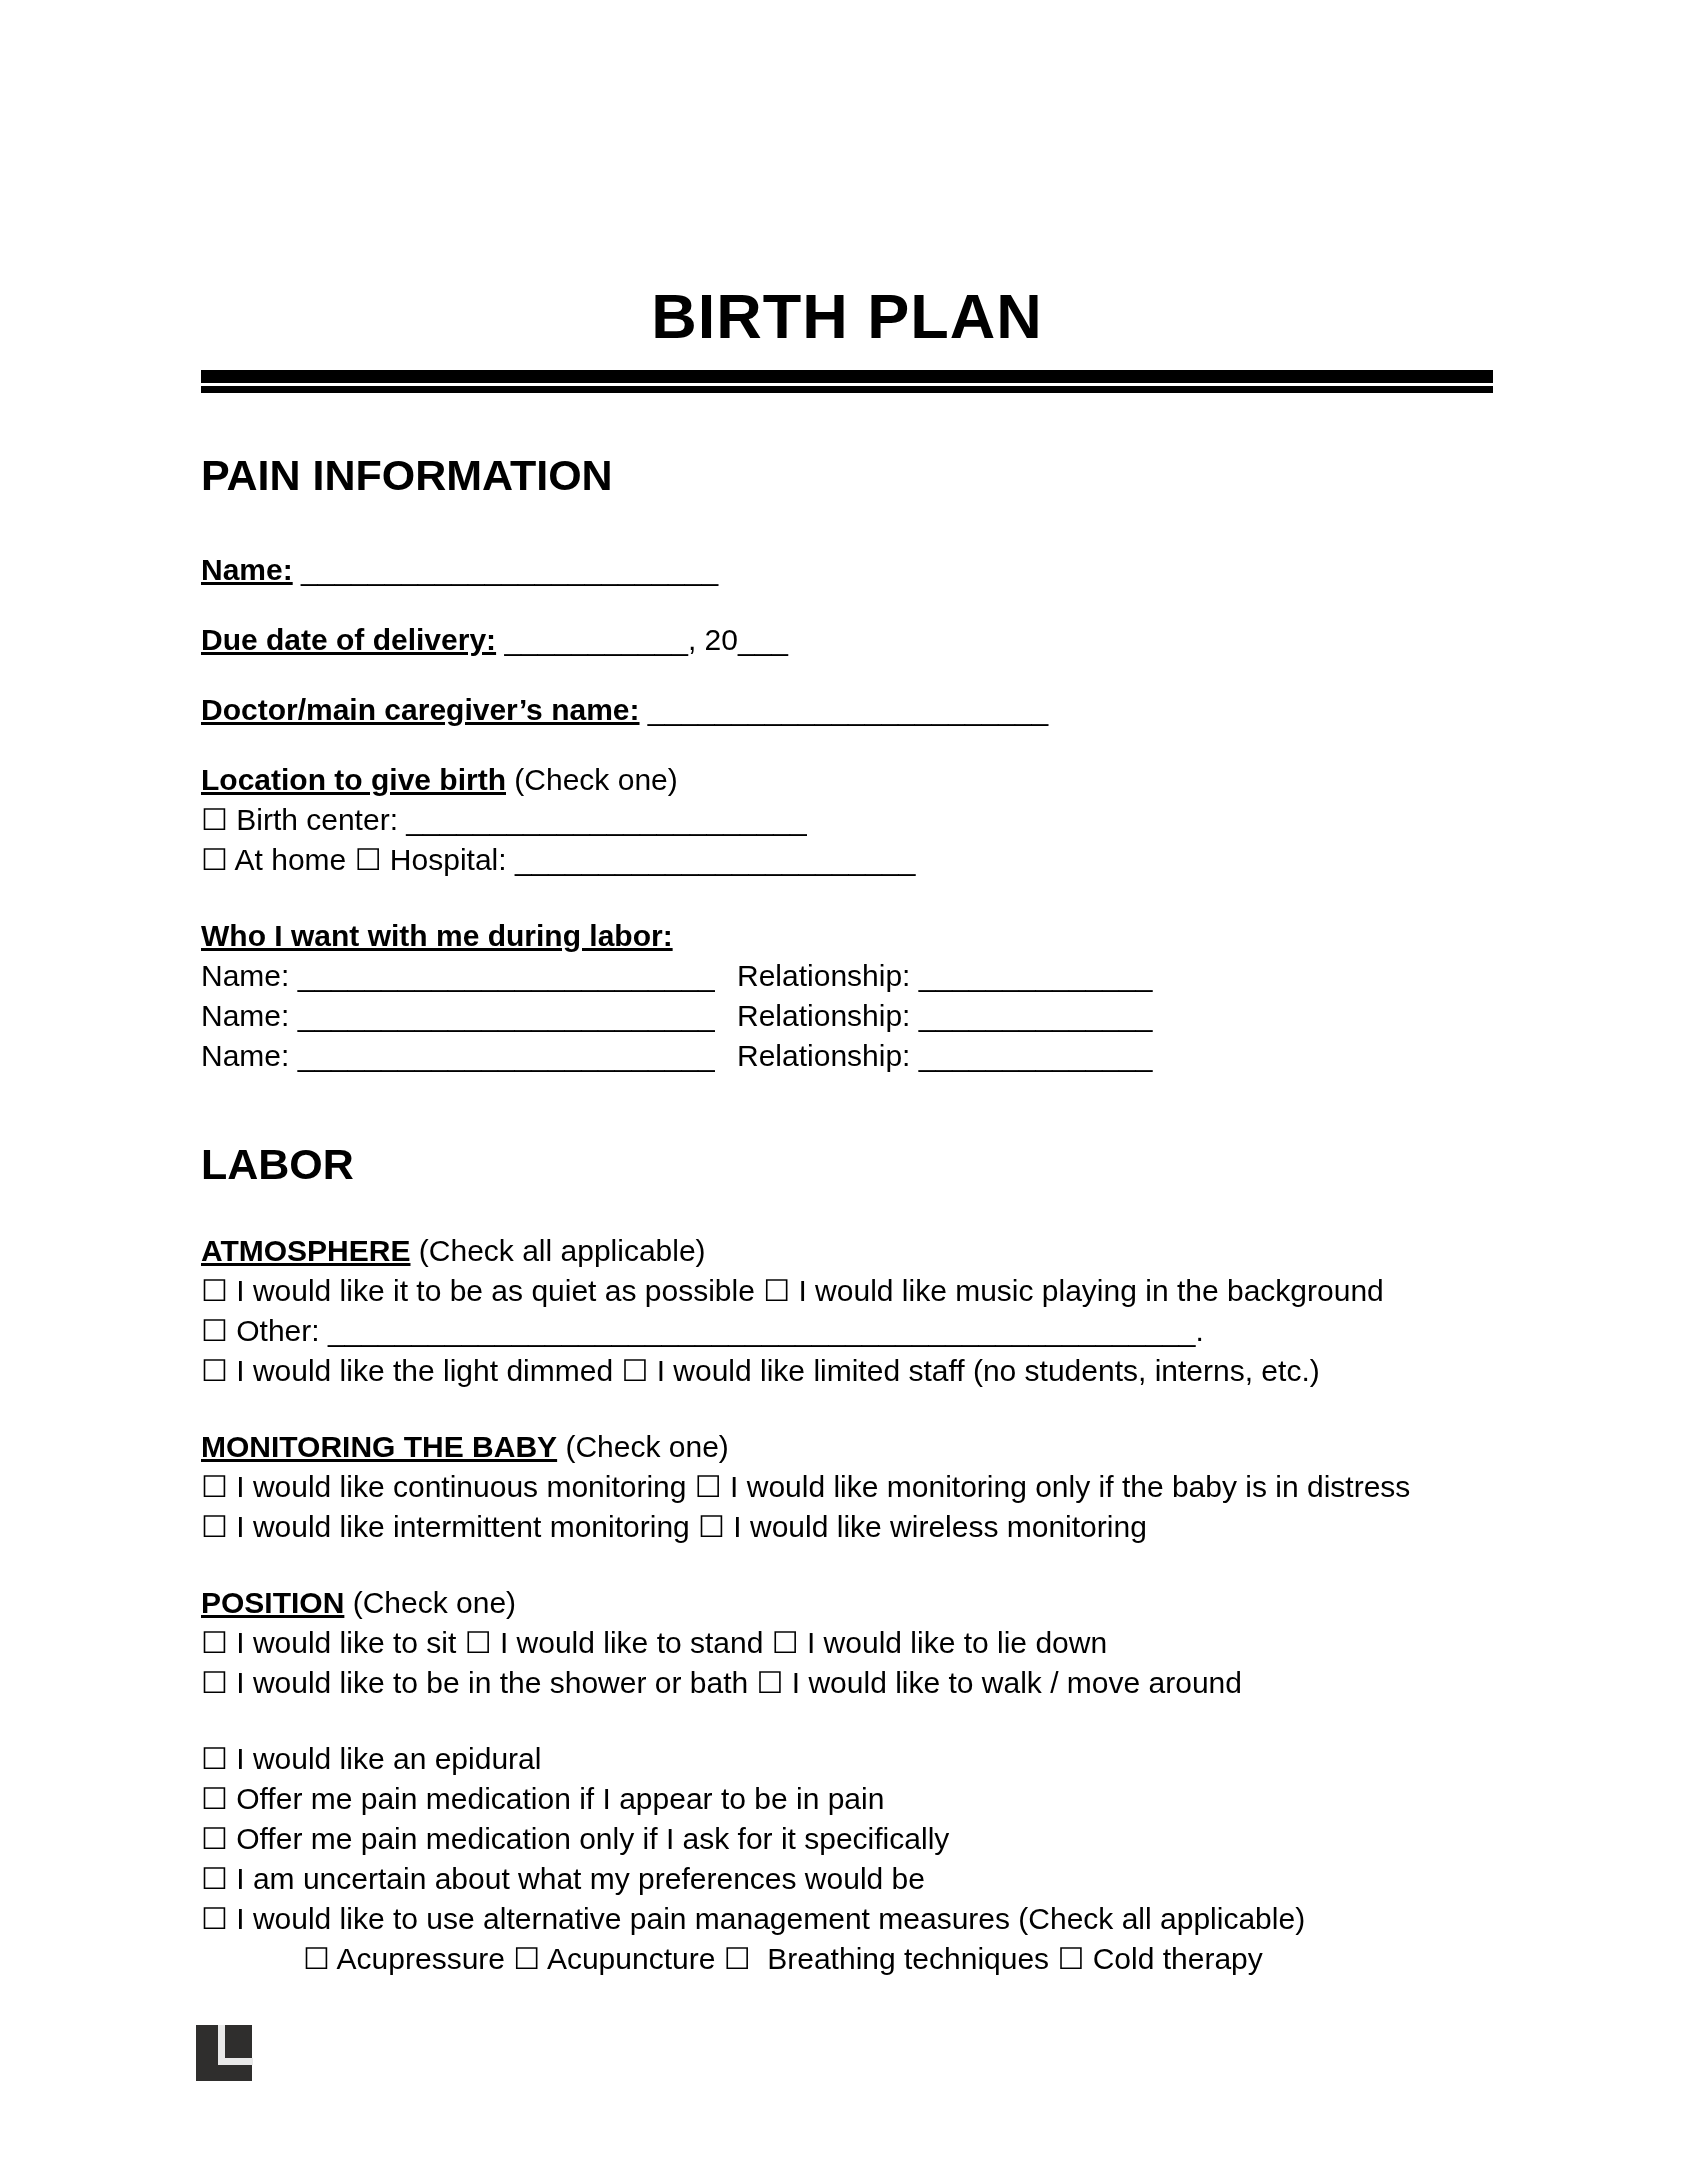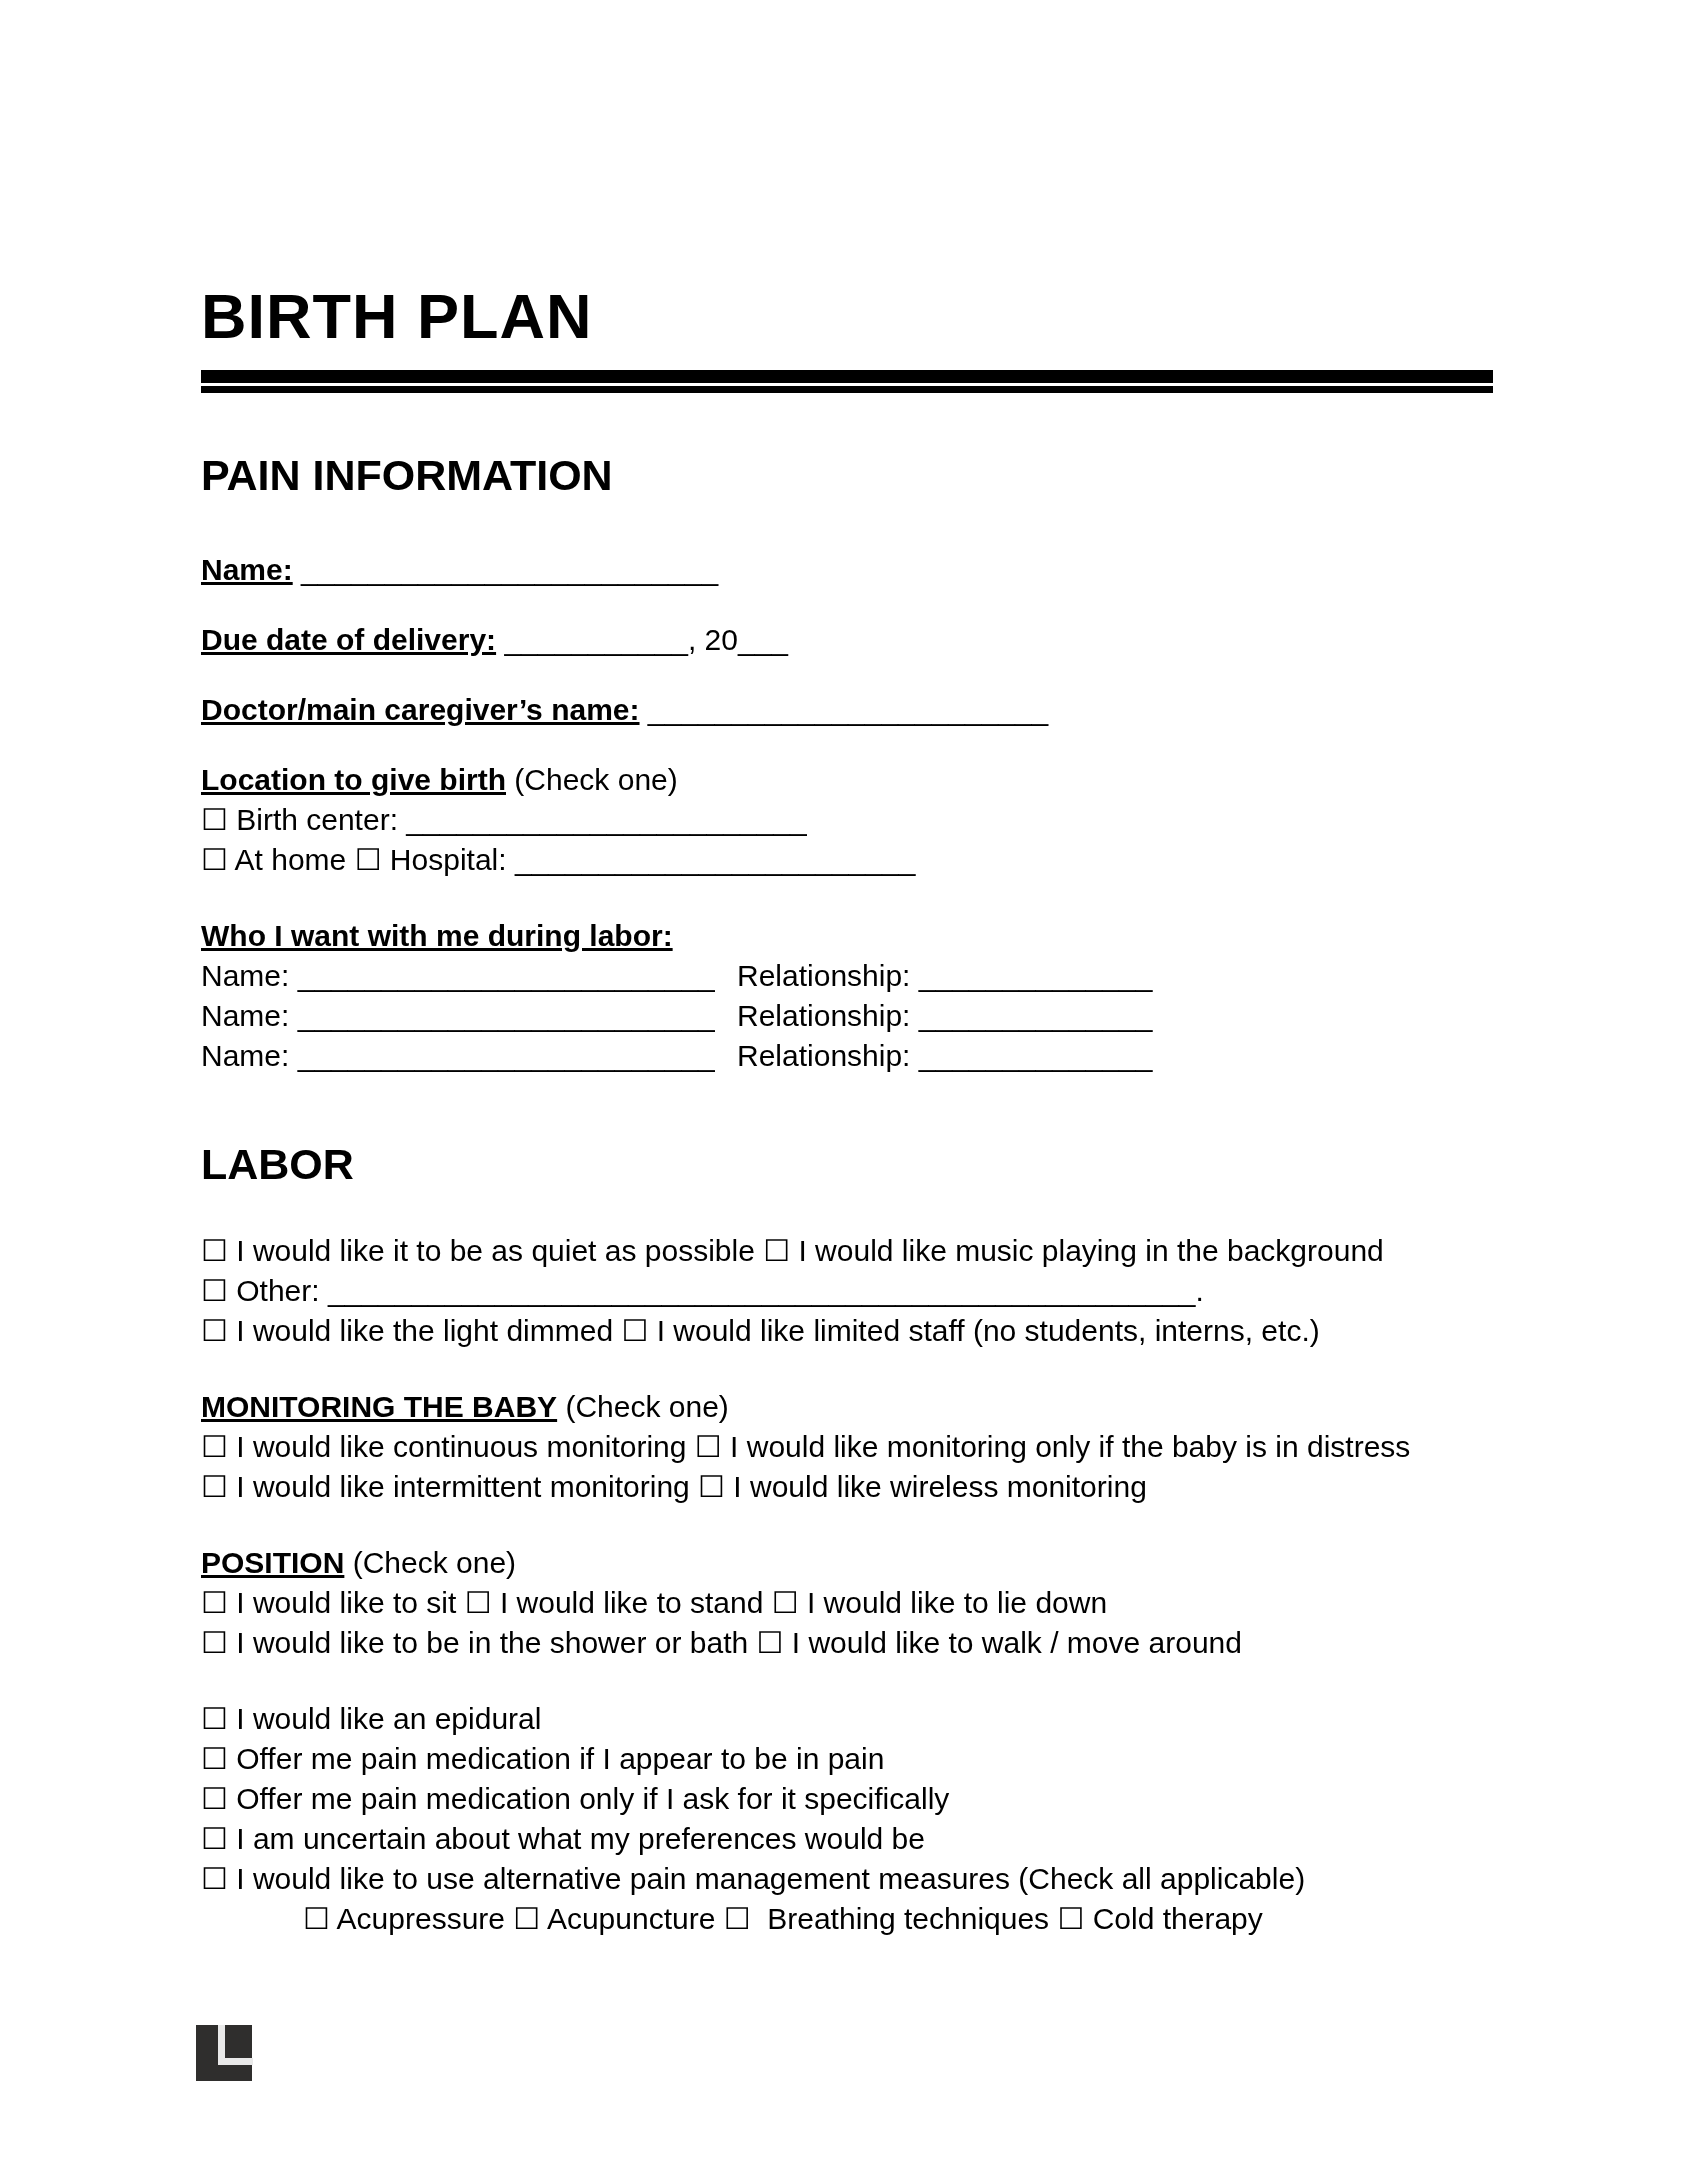--- a/index.html
+++ b/index.html
@@ -12,21 +12,21 @@
     position: relative;
   }
   .page {
     position: absolute; left: 0; top: 0;
     width: 1683px; height: 2178px;
     padding: 285px 190px 0 201px;
   }
   .doc-title {
     margin: 0 0 22px 0;
     font-size: 63px; line-height: 1;
-    font-weight: bold; text-align: left;
+    font-weight: bold; text-align: center;
     letter-spacing: 1px;
   }
   .rule-thick { height: 13px; background: #000; }
   .rule-thin  { height: 7px;  background: #000; margin-top: 3px; }
   .section-heading {
     font-size: 43px; line-height: 1.1;
     font-weight: bold;
     margin: 59px 0 51px 0;
   }
   .section-heading.labor { margin: 65px 0 42px 0; }
@@ -80,20 +80,21 @@
   <div class="companions">
     <div class="b">Who I want with me during labor:</div>
     <div class="comp-row"><span class="left">Name: _________________________</span><span class="right">Relationship: ______________</span></div>
     <div class="comp-row"><span class="left">Name: _________________________</span><span class="right">Relationship: ______________</span></div>
     <div class="comp-row"><span class="left">Name: _________________________</span><span class="right">Relationship: ______________</span></div>
   </div>
 
   <h2 class="section-heading labor">LABOR</h2>
 
   <div class="group" style="margin-top:0">
+    <div class="group-head"><span class="b">ATMOSPHERE</span><span> (Check all applicable)</span></div>
     <div class="line">☐ I would like it to be as quiet as possible ☐ I would like music playing in the background</div>
     <div class="line">☐ Other: ____________________________________________________.</div>
     <div class="line">☐ I would like the light dimmed ☐ I would like limited staff (no students, interns, etc.)</div>
   </div>
 
   <div class="group">
     <div class="group-head"><span class="b">MONITORING THE BABY</span><span> (Check one)</span></div>
     <div class="line">☐ I would like continuous monitoring ☐ I would like monitoring only if the baby is in distress</div>
     <div class="line">☐ I would like intermittent monitoring ☐ I would like wireless monitoring</div>
   </div>

